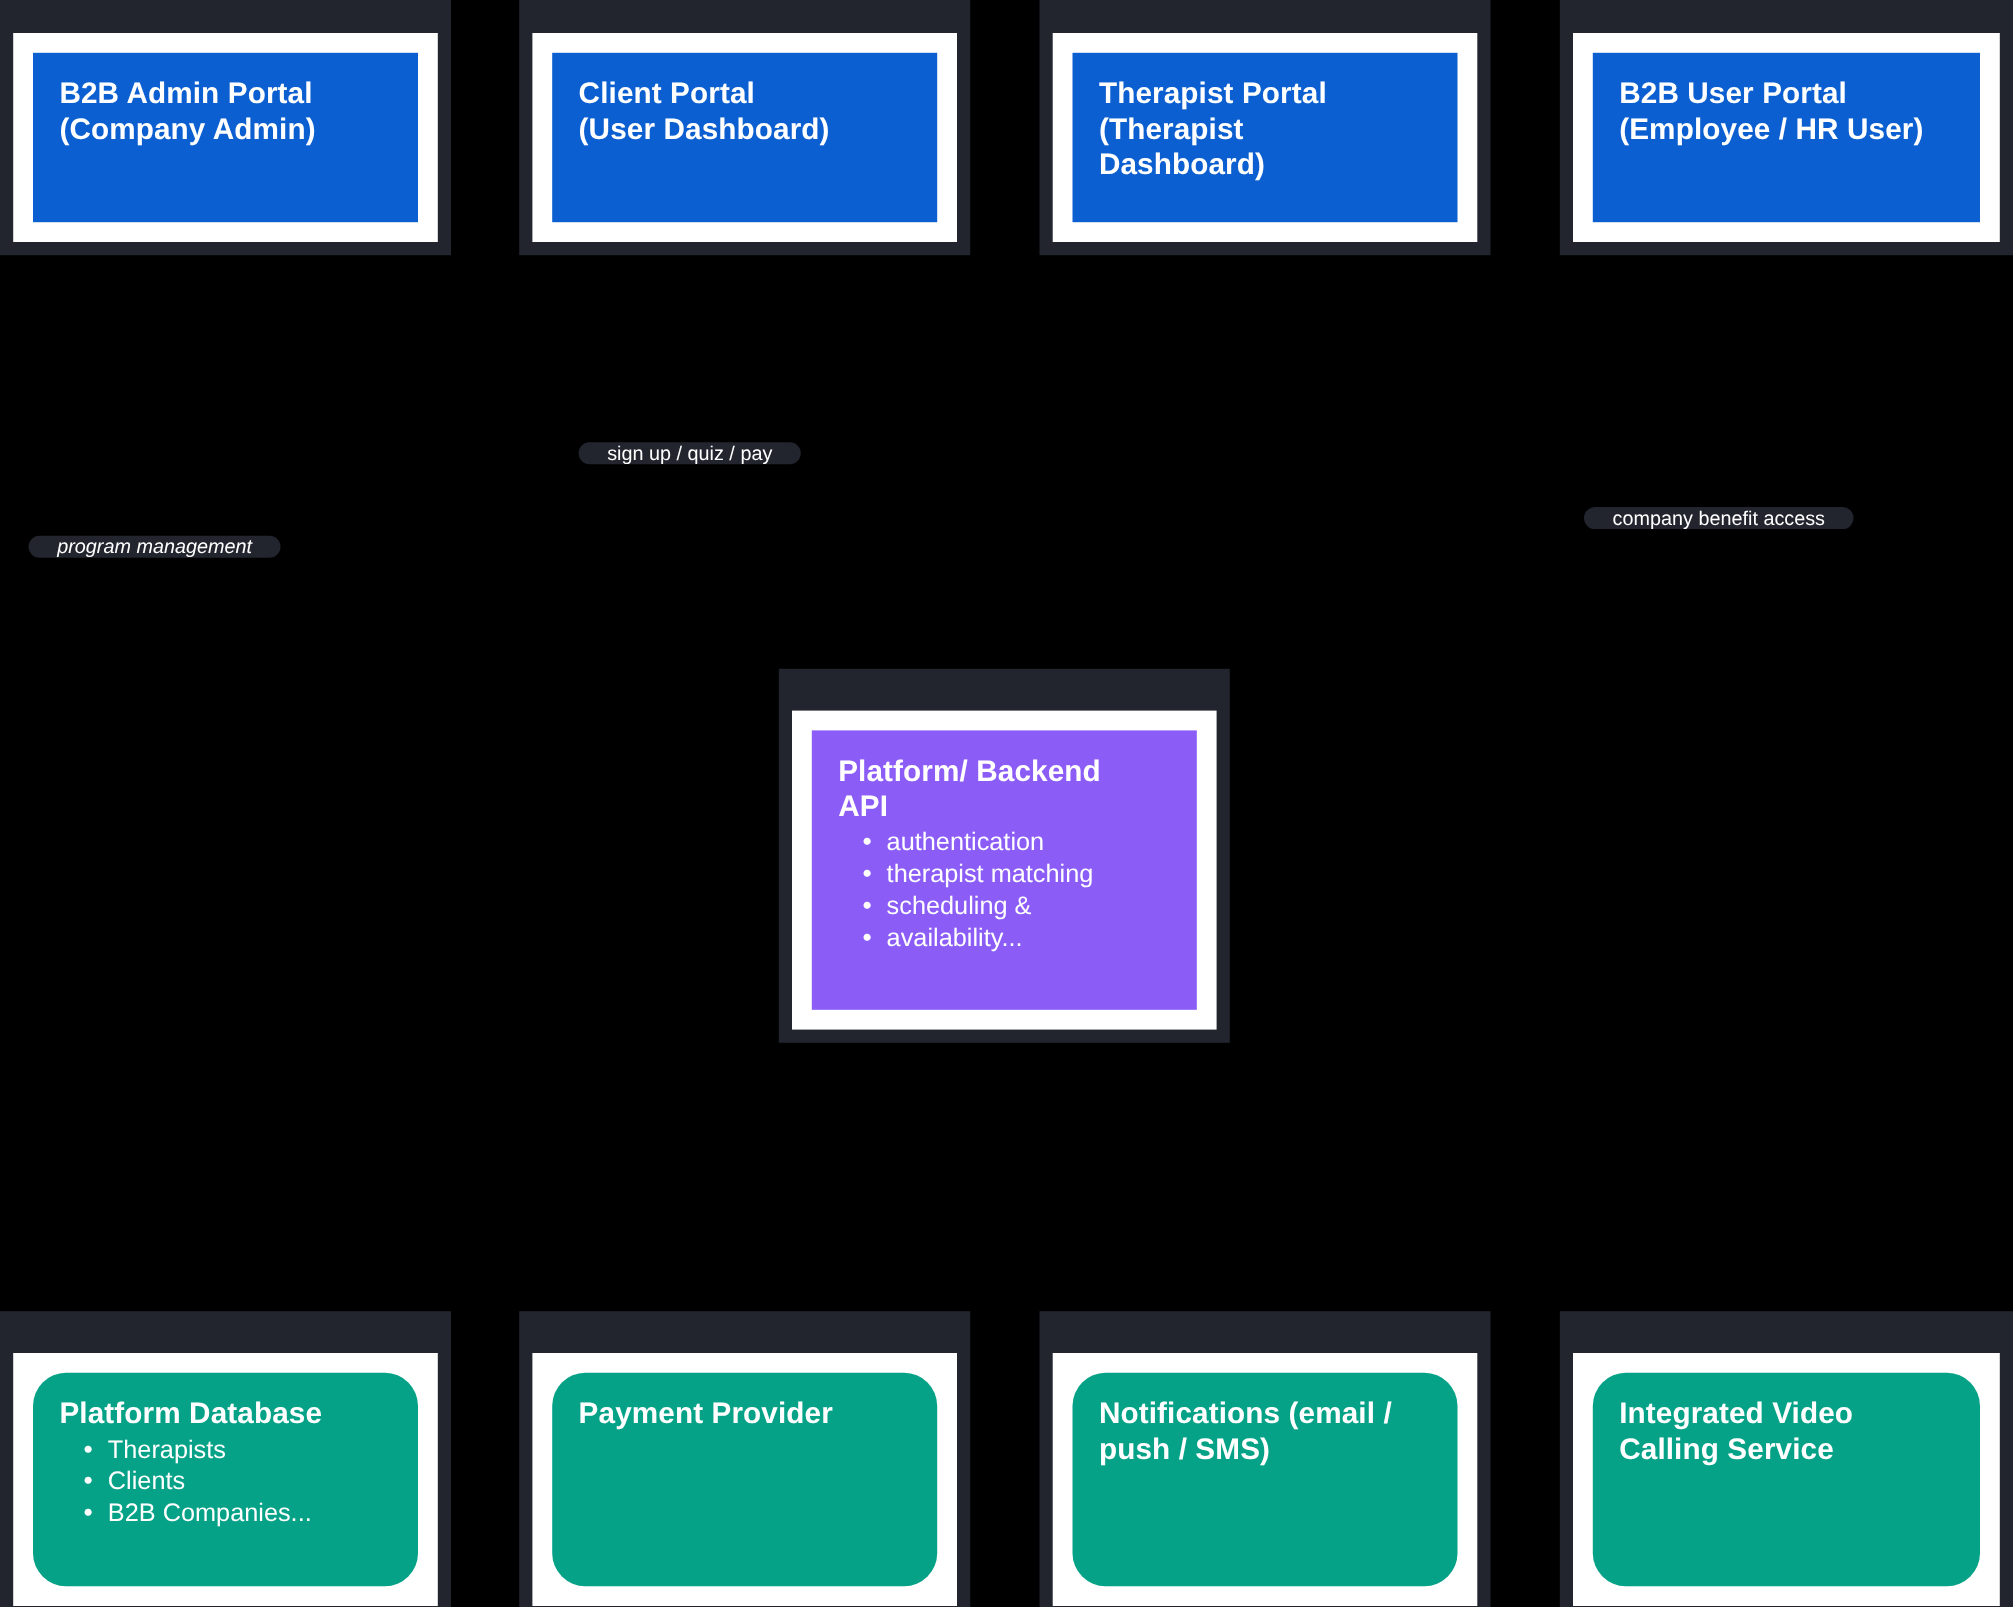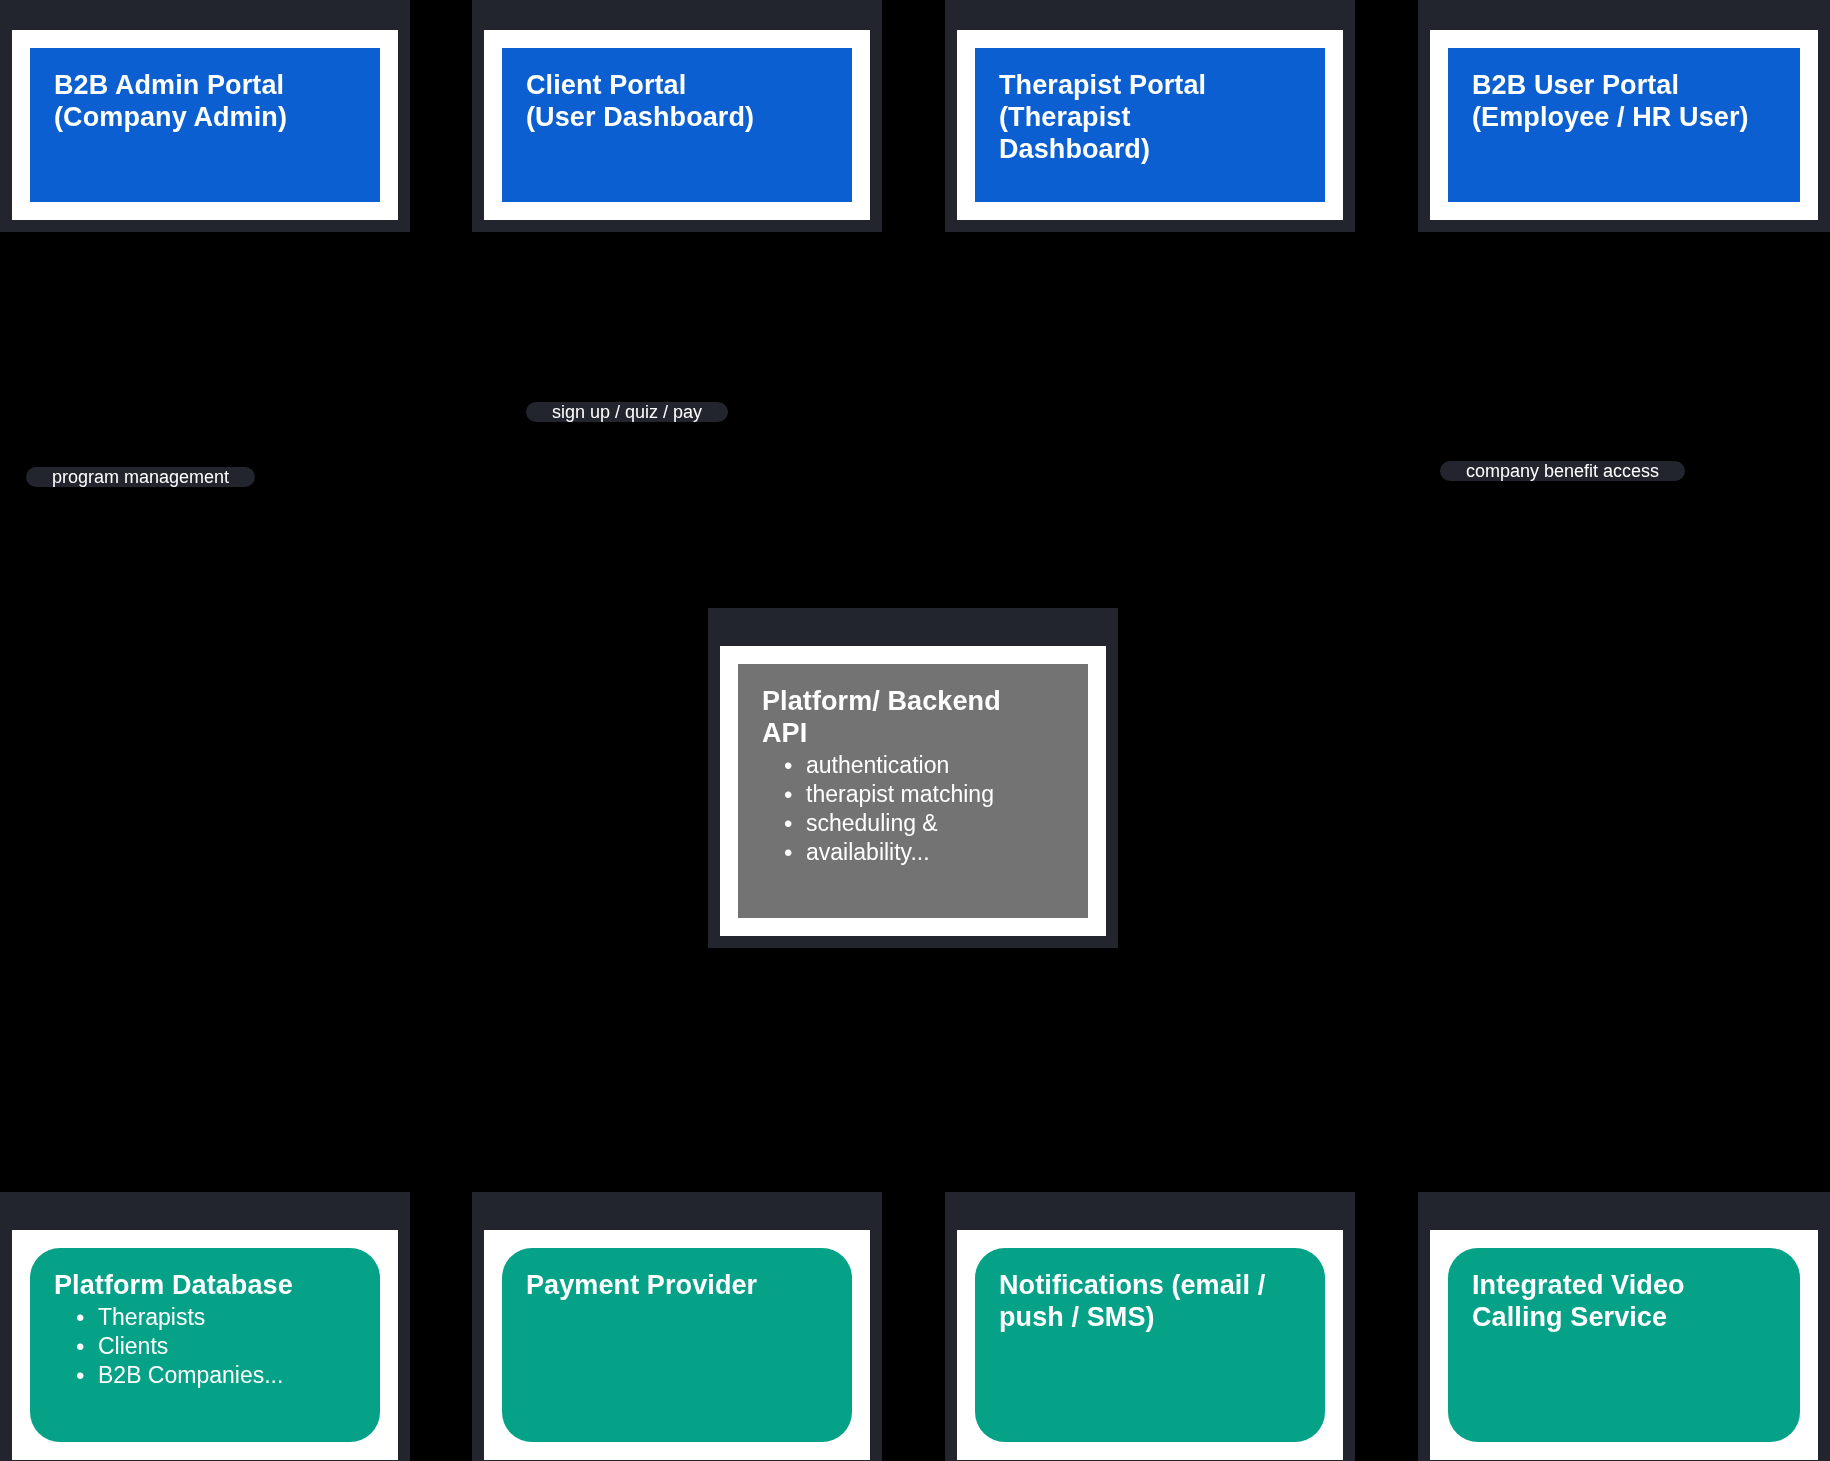--- a/index.html
+++ b/index.html
@@ -33,21 +33,21 @@
   }
   .node-body {
     width: 100%;
     height: 100%;
     padding: 22px 24px 20px 24px;
     color: #ffffff;
     display: block;
     overflow: hidden;
   }
   .node-body.blue  { background: #0b5fd0; }
-  .node-body.red   { background: #737373; }
+  .node-body.red   { background: #8b5cf6; }
   .node-body.green { background: #05a287; border-radius: 30px; }
 
   .node-title {
     font-size: 27px;
     font-weight: bold;
     line-height: 1.18;
     letter-spacing: .1px;
     color: #ffffff;
   }
 
@@ -98,21 +98,21 @@
   
   #n-backend       { left:708px;  top:608px;  width:410px; height:340px; }
 
   
   #n-db            { left:0px;    top:1192px; width:410px; height:280px; }
   #n-payment       { left:472px;  top:1192px; width:410px; height:280px; }
   #n-notify        { left:945px;  top:1192px; width:410px; height:280px; }
   #n-video         { left:1418px; top:1192px; width:412px; height:280px; }
 
   
-  #p-program  { left:26px;   top:467px; }
+  #p-program  { left:26px;   top:487px;font-style:italic; }
   #p-signup   { left:526px;  top:402px; }
   #p-profile  { left:934px;  top:402px; }
   #p-benefit  { left:1440px; top:461px; }
 </style>
 </head>
 <body>
 
 <div id="canvas">
 
   <div class="node" id="n-b2b-admin">

